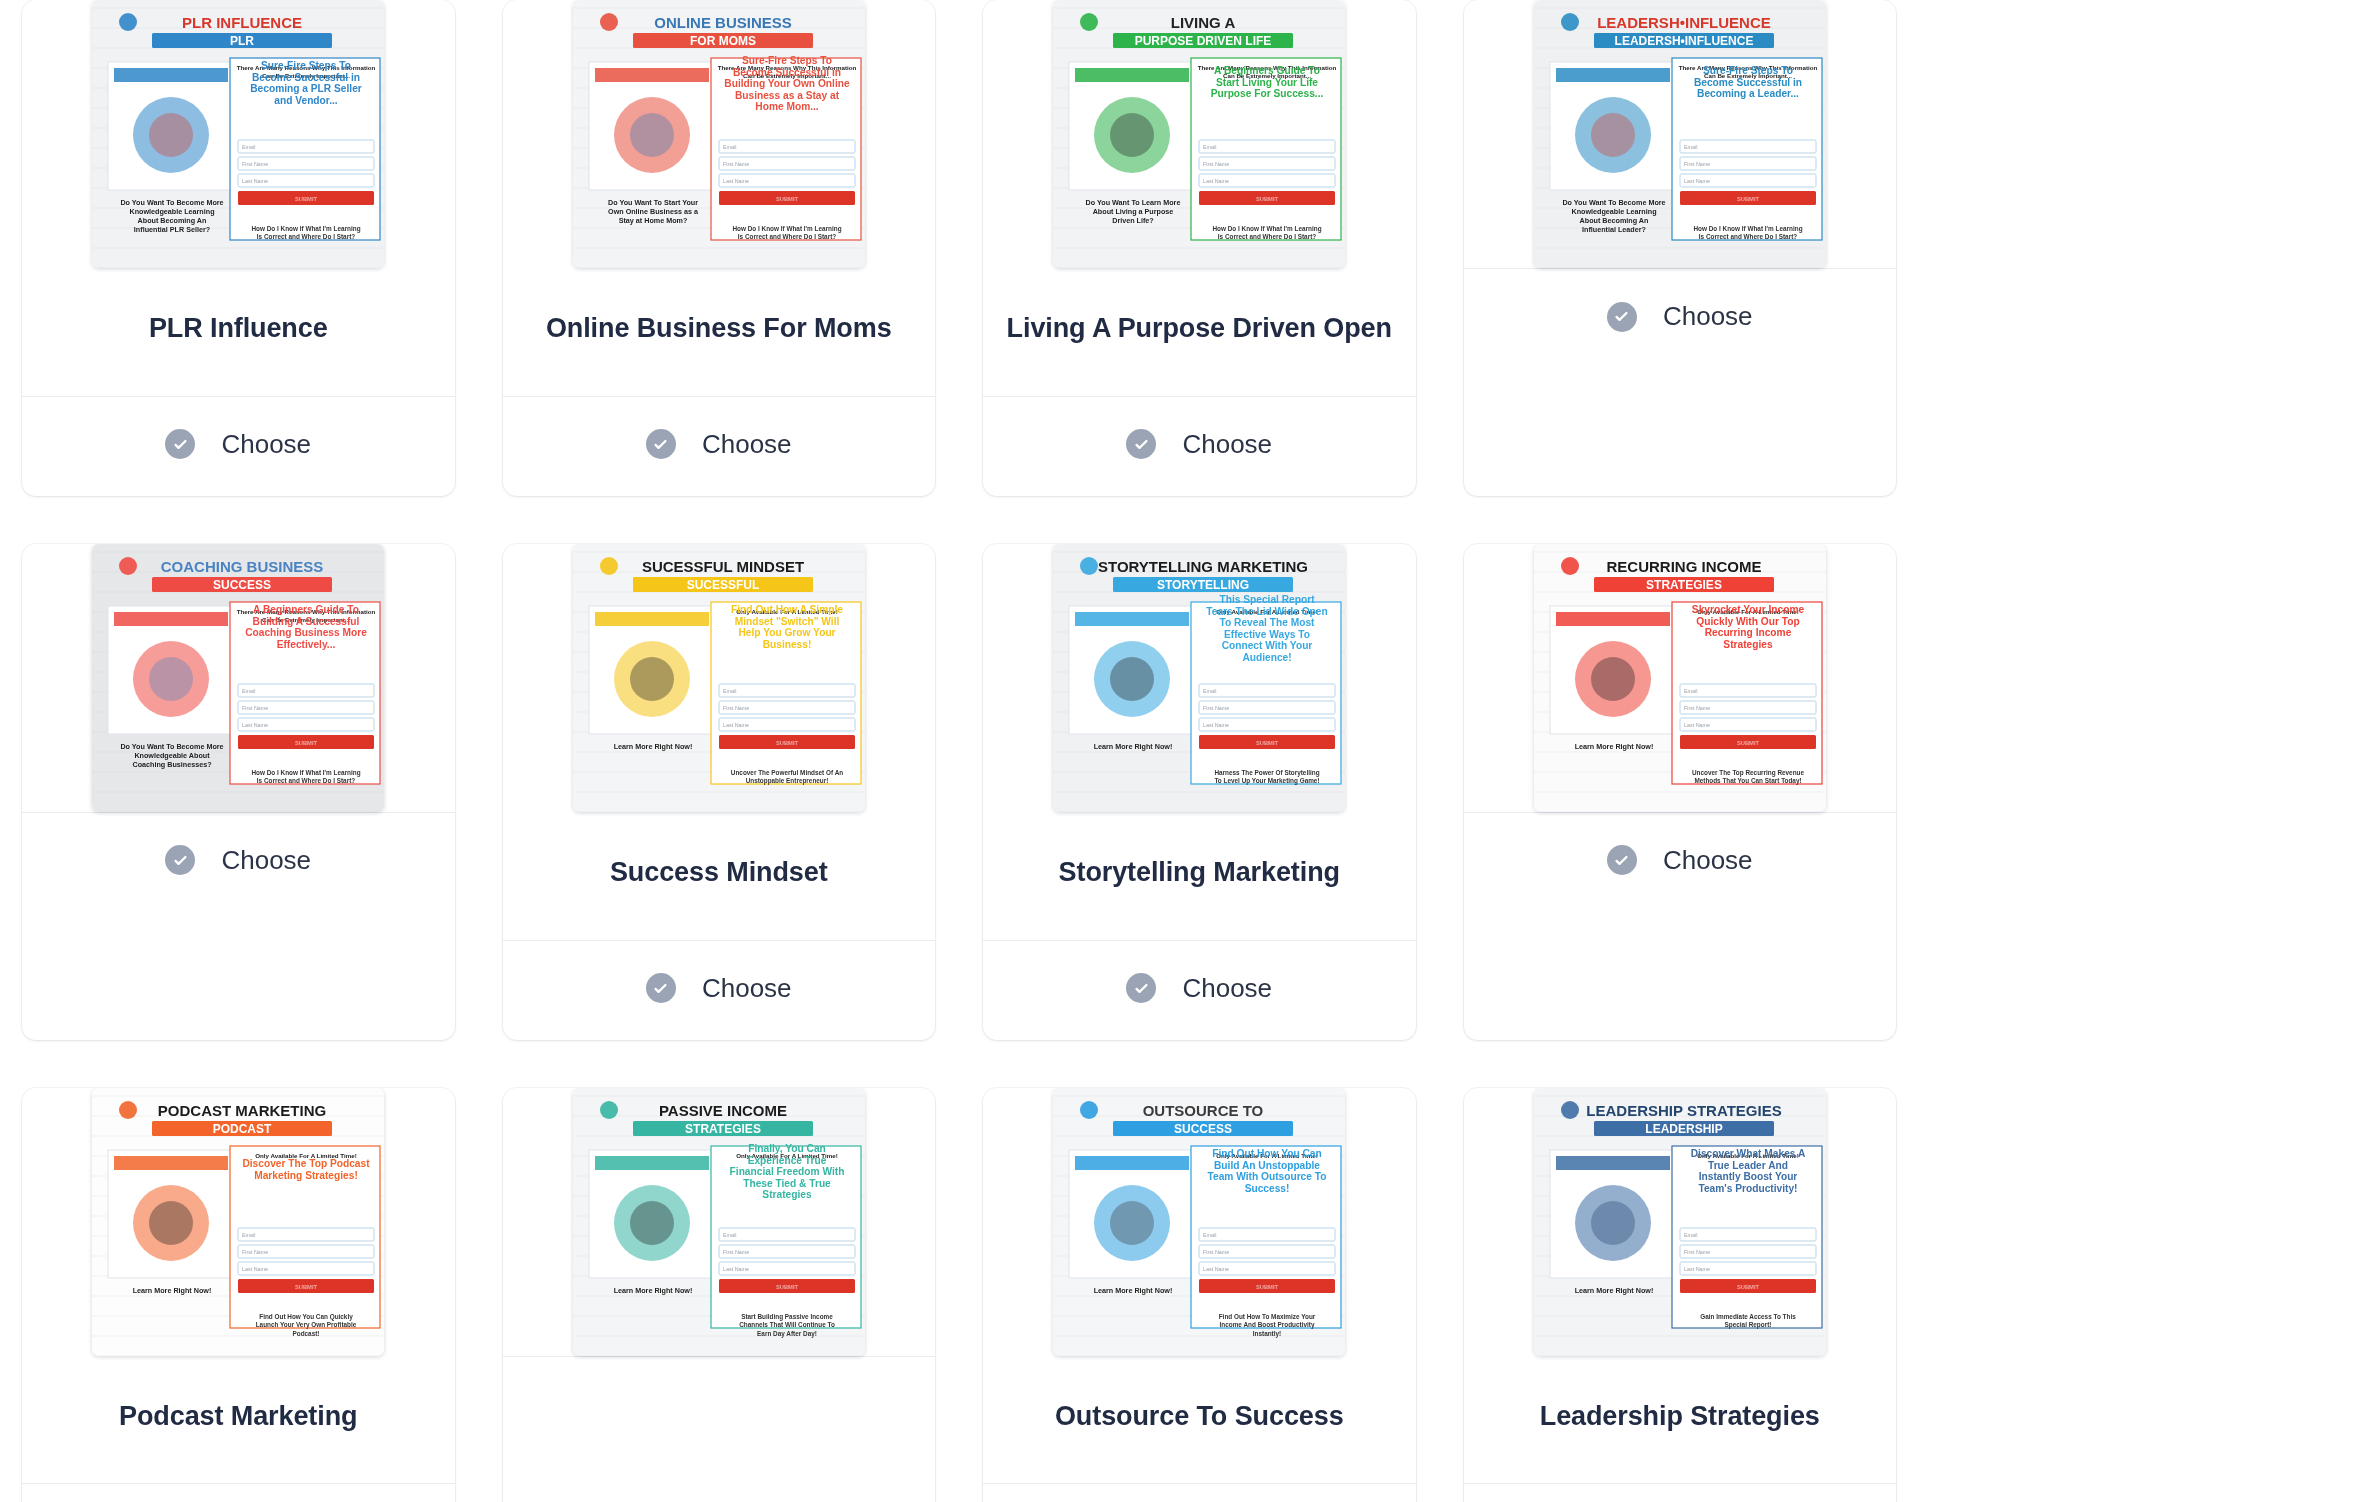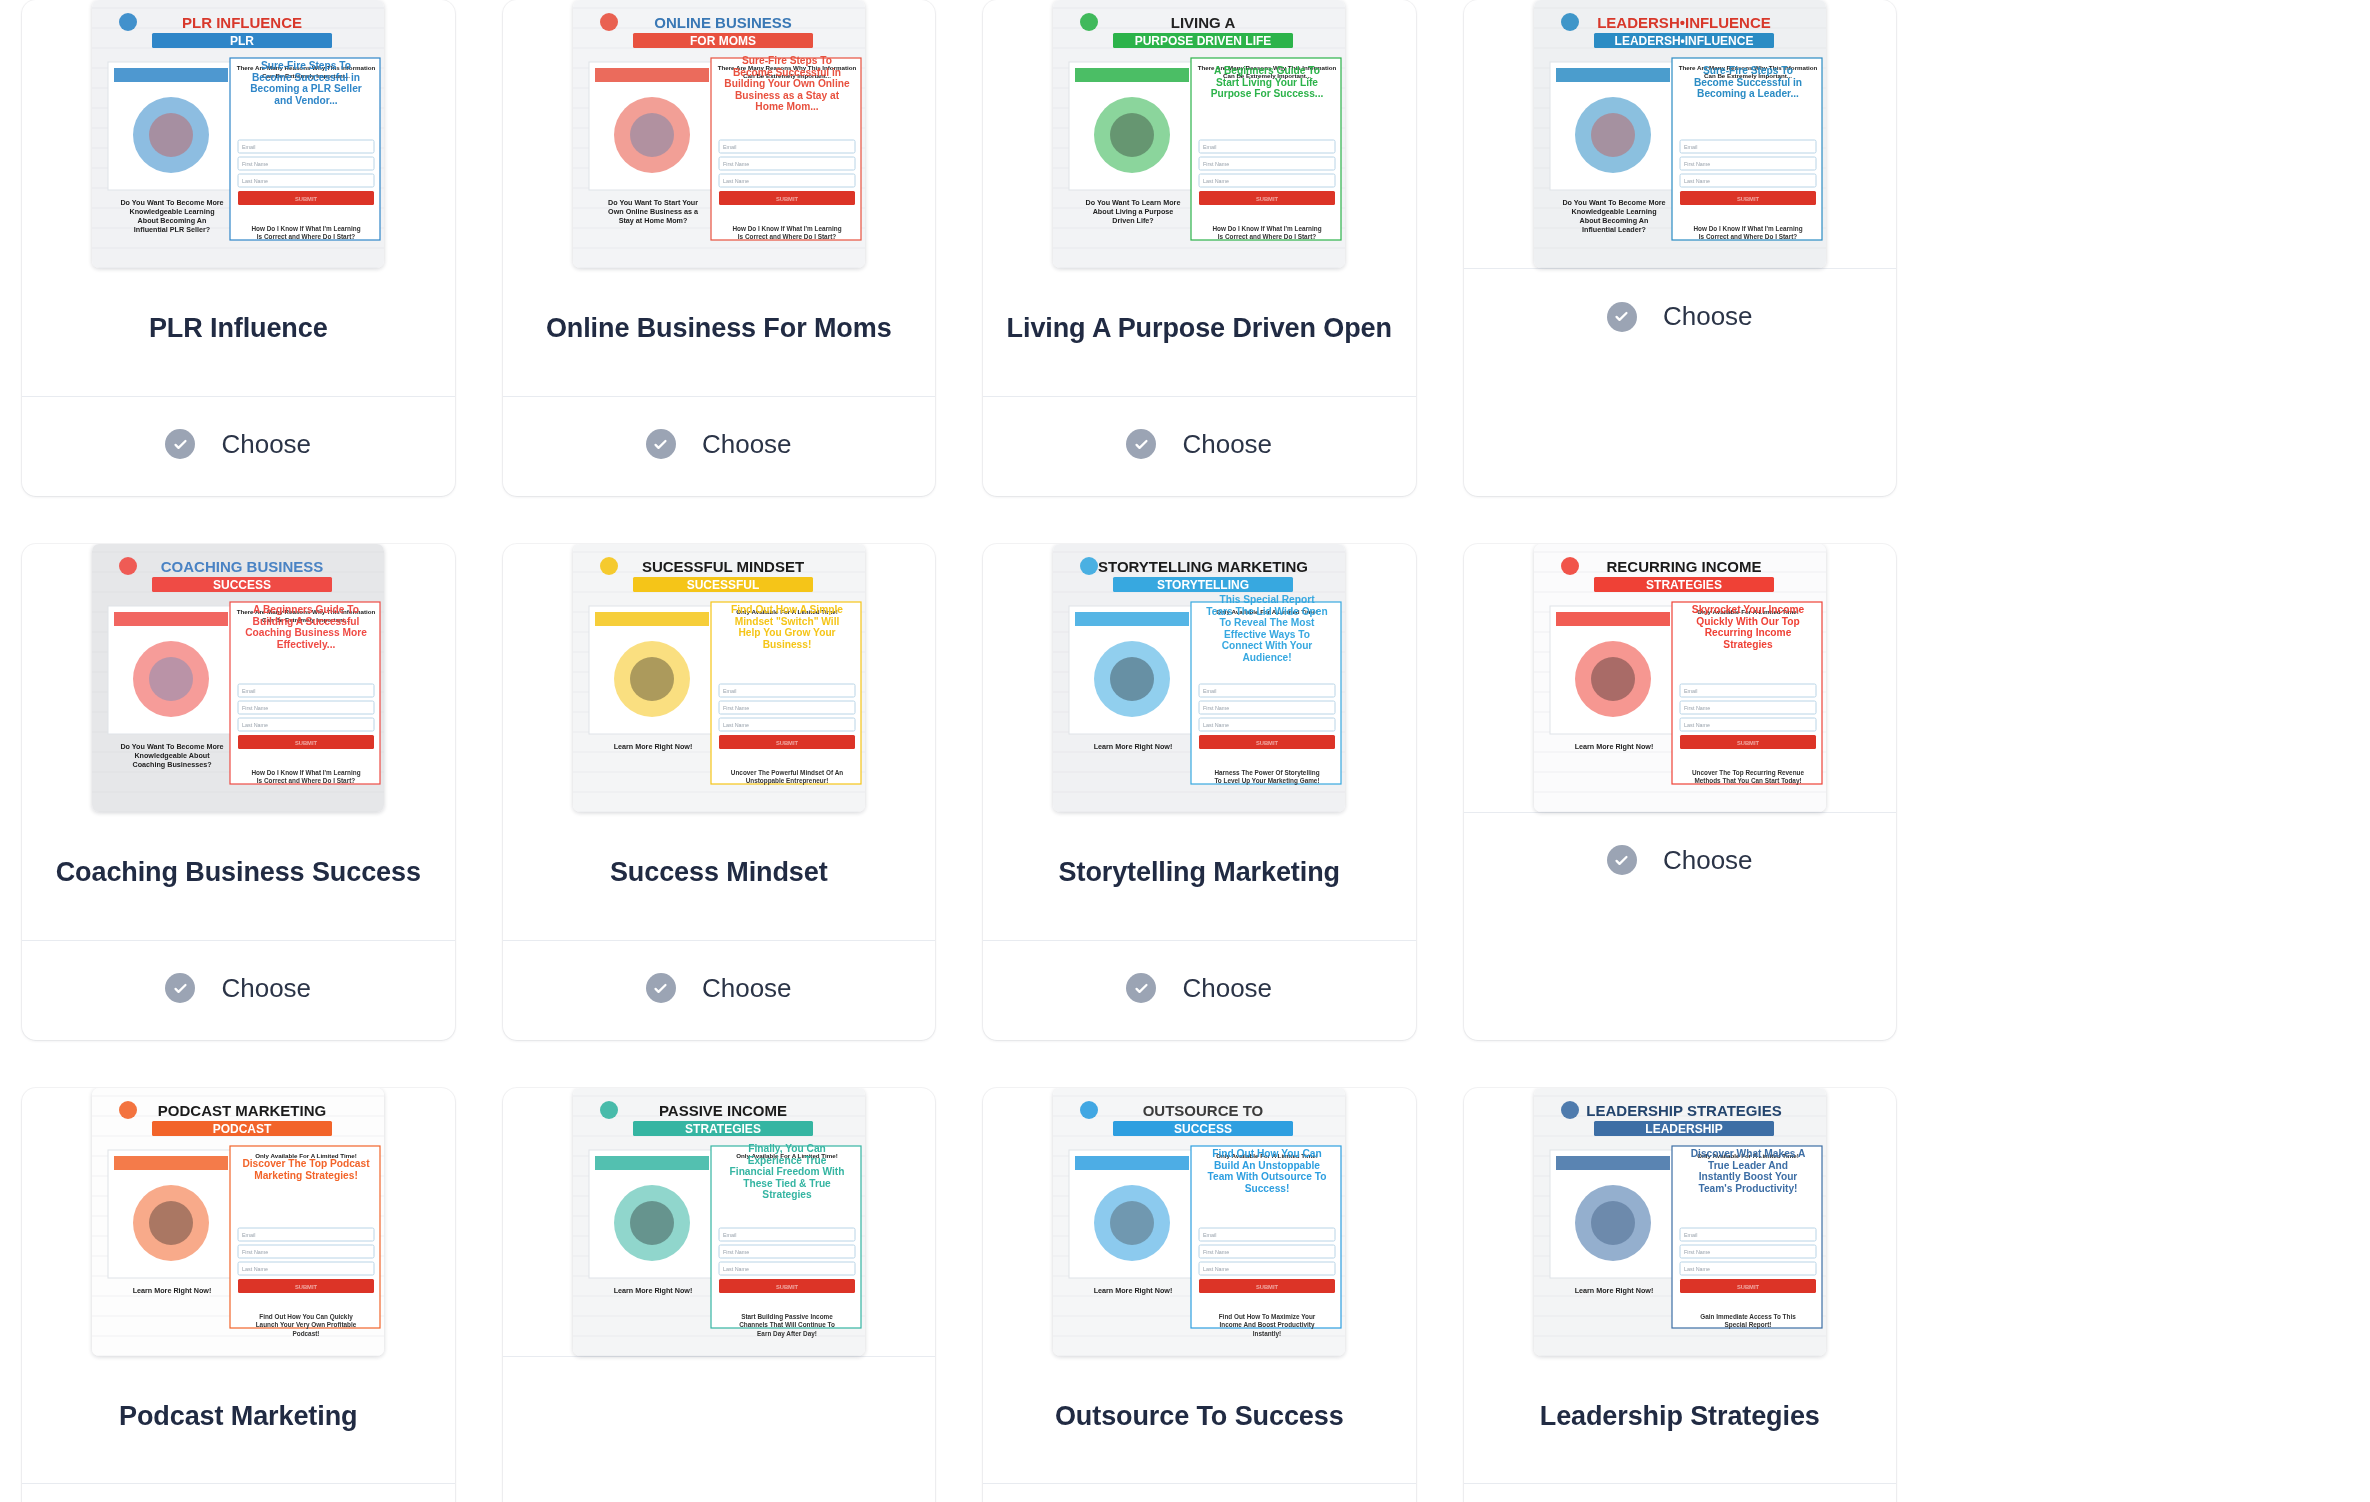--- a/index.html
+++ b/index.html
@@ -393,21 +393,20 @@
               <text x="150" y="166" font-size="5.4" fill="#9aa3ad" font-family="Liberation Sans, sans-serif">First Name</text>
               <rect x="146" y="174" width="136" height="13" rx="1.5" fill="#fff" stroke="#b9d4e6"></rect>
               <text x="150" y="183" font-size="5.4" fill="#9aa3ad" font-family="Liberation Sans, sans-serif">Last Name</text>
     <rect x="146" y="191" width="136" height="14" rx="1.5" fill="#dc3427"></rect>
     <text x="214" y="200.5" text-anchor="middle" font-size="5.8" font-weight="bold" fill="#f0a9a3" font-family="Liberation Sans, sans-serif">SUBMIT</text>
     <text x="214" y="231" text-anchor="middle" font-size="6.4" font-weight="bold" fill="#333" font-family="Liberation Sans, sans-serif">How Do I Know If What I'm Learning</text>
               <text x="214" y="239.4" text-anchor="middle" font-size="6.4" font-weight="bold" fill="#333" font-family="Liberation Sans, sans-serif">Is Correct and Where Do I Start?</text>
   </svg>
           </div>
         </div>
-        <div class="card-title">Coaching Business Success</div>
         <div class="card-divider"></div>
         <div class="choose-row">
           <span class="check-icon">
             <svg viewBox="0 0 24 24" xmlns="http://www.w3.org/2000/svg">
               <path d="M5 12.5l4.2 4.2L19 7" fill="none" stroke="#ffffff" stroke-width="3.2" stroke-linecap="round" stroke-linejoin="round"></path>
             </svg>
           </span>
           <span class="choose-label">Choose</span>
         </div>
       </div>

